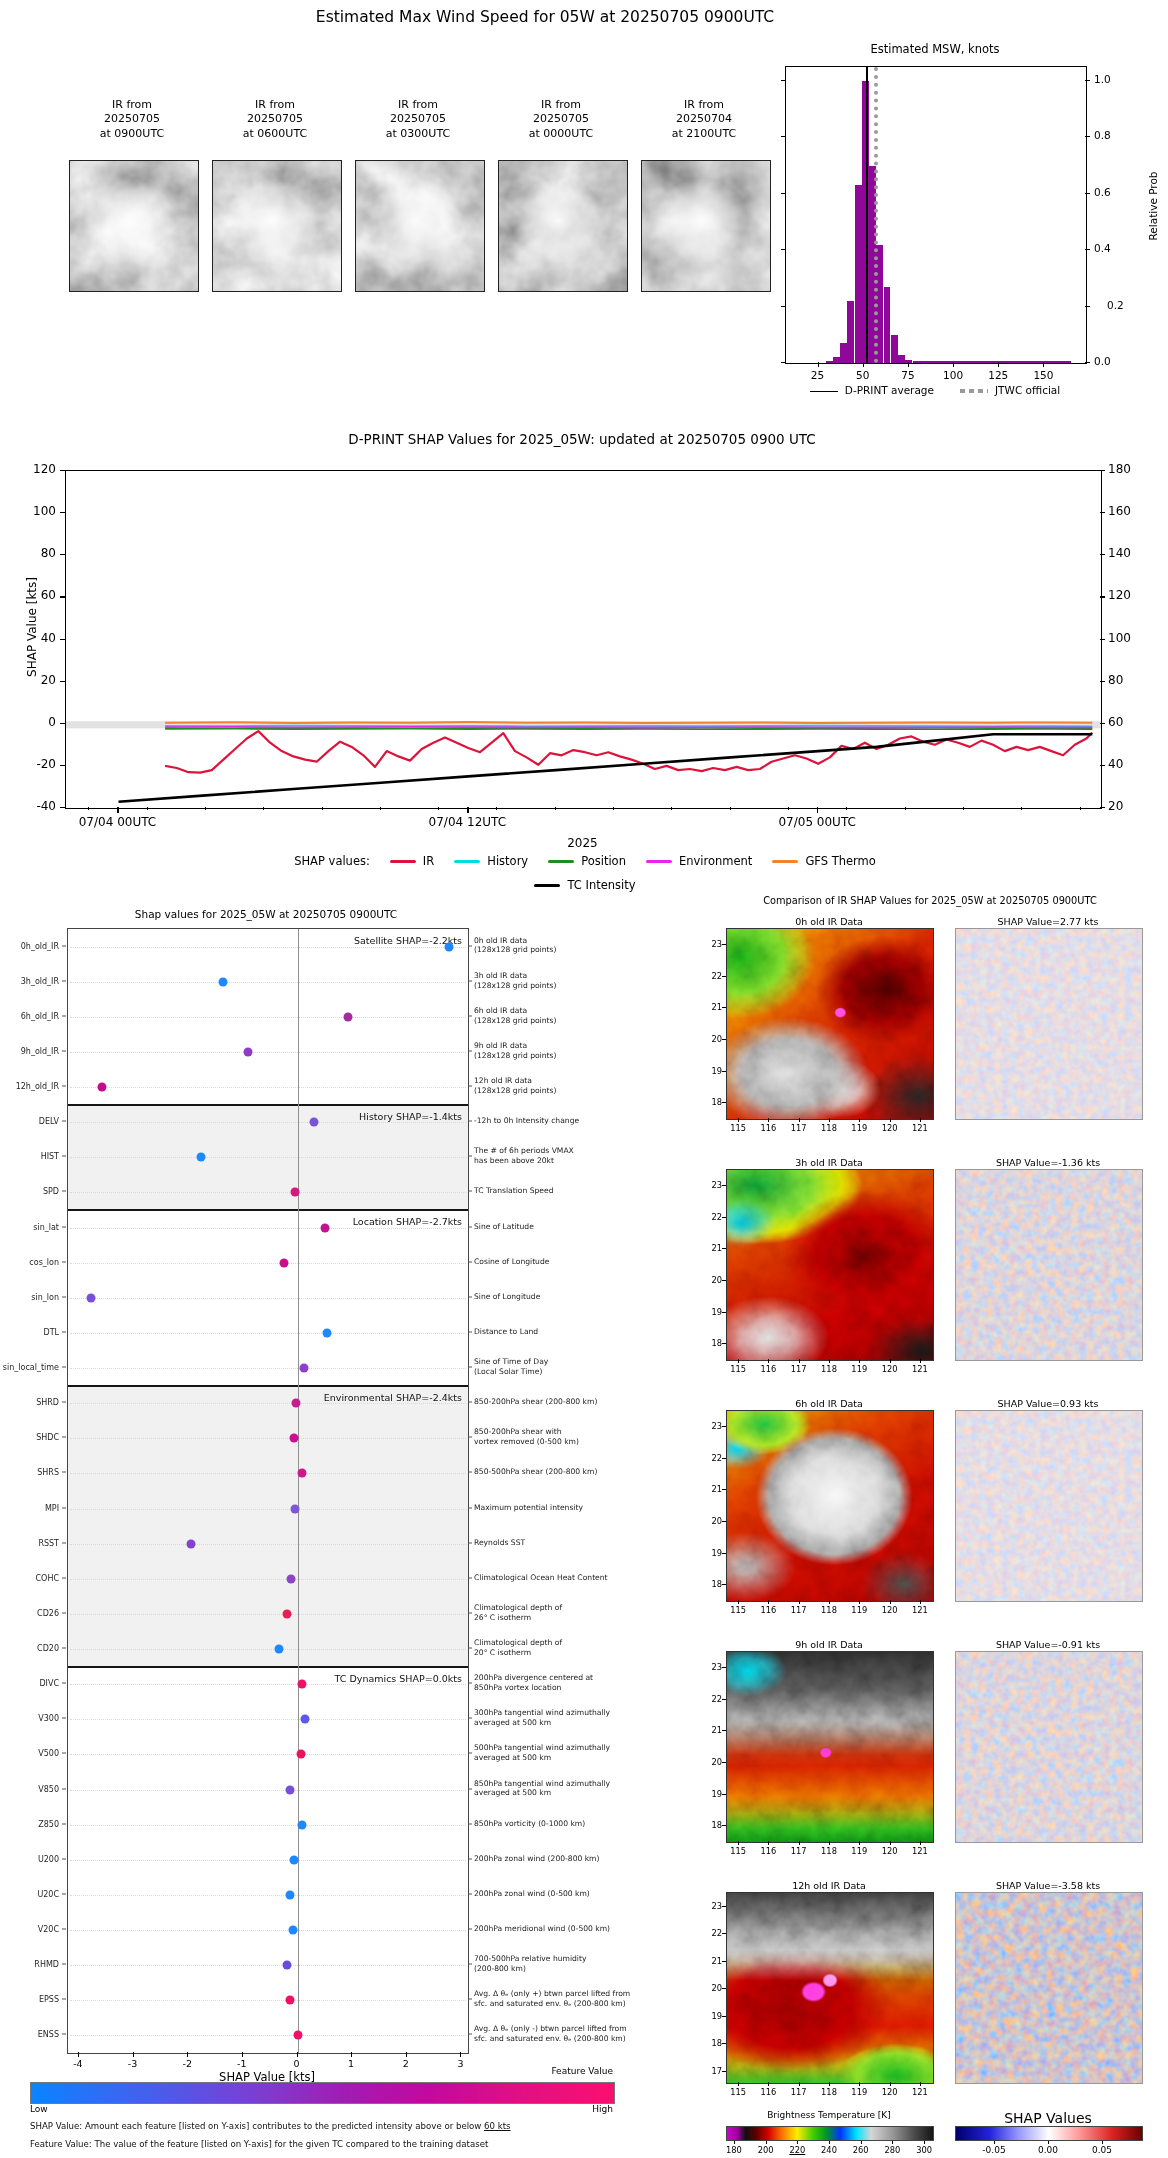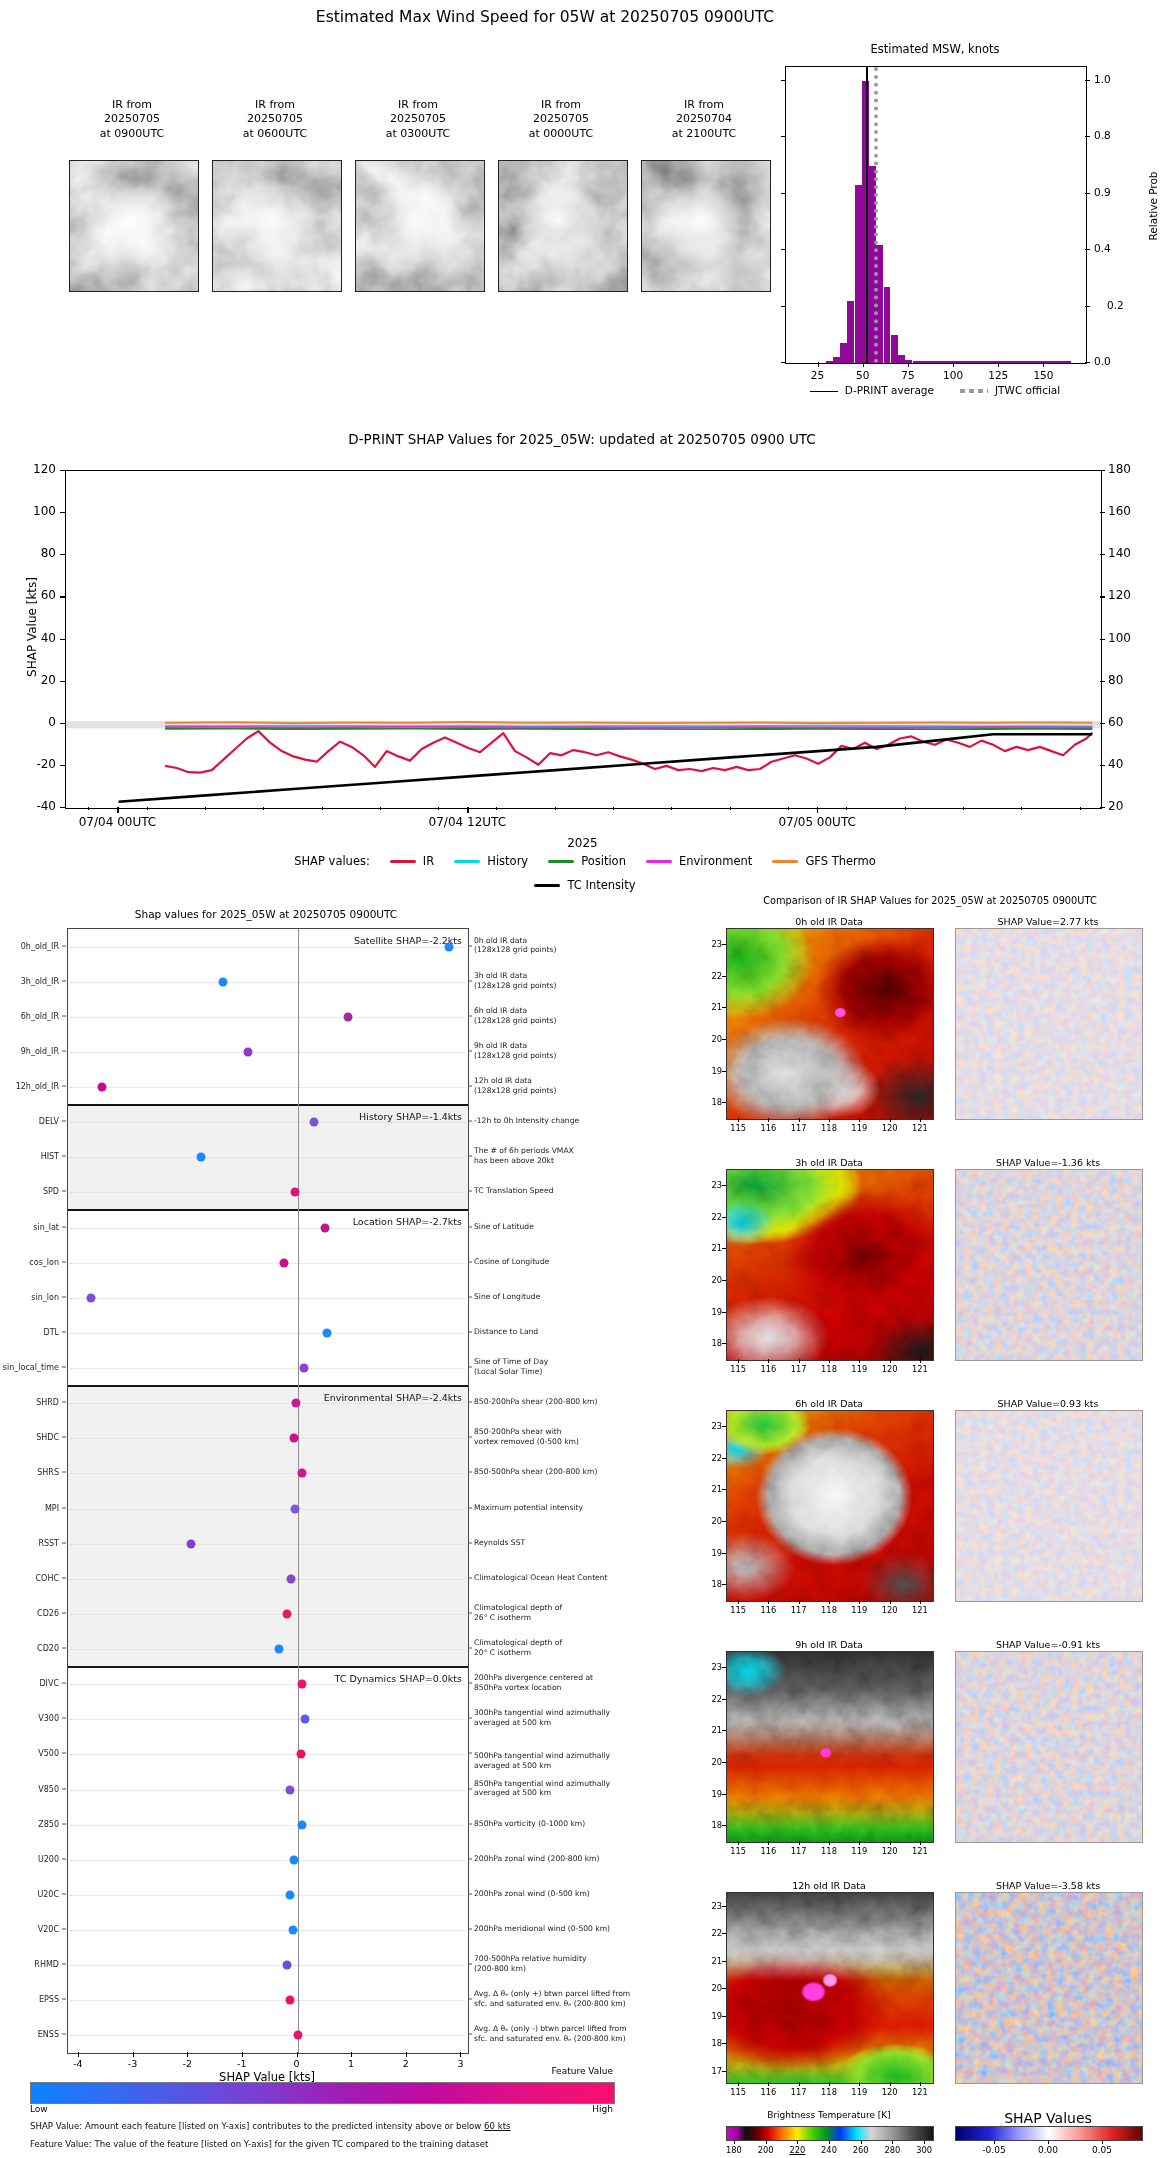--- a/index.html
+++ b/index.html
@@ -199,21 +199,21 @@
     <div class="tick" style="left: 1085px; top: 362px; width: 5px; height: 1px;"></div>
     <div class="tlab" style="left: 1094px; top: 355px;">0.0</div>
     <div class="tick" style="left: 781px; top: 305.619px; width: 5px; height: 1px;"></div>
     <div class="tick" style="left: 1085px; top: 305.619px; width: 5px; height: 1px;"></div>
     <div class="tlab" style="left: 1094px; top: 298.619px; margin-left: 13px;">0.2</div>
     <div class="tick" style="left: 781px; top: 249.238px; width: 5px; height: 1px;"></div>
     <div class="tick" style="left: 1085px; top: 249.238px; width: 5px; height: 1px;"></div>
     <div class="tlab" style="left: 1094px; top: 242.238px;">0.4</div>
     <div class="tick" style="left: 781px; top: 192.857px; width: 5px; height: 1px;"></div>
     <div class="tick" style="left: 1085px; top: 192.857px; width: 5px; height: 1px;"></div>
-    <div class="tlab" style="left: 1094px; top: 185.857px;">0.9</div>
+    <div class="tlab" style="left: 1094px; top: 185.857px;">0.6</div>
     <div class="tick" style="left: 781px; top: 136.476px; width: 5px; height: 1px;"></div>
     <div class="tick" style="left: 1085px; top: 136.476px; width: 5px; height: 1px;"></div>
     <div class="tlab" style="left: 1094px; top: 129.476px;">0.8</div>
     <div class="tick" style="left: 781px; top: 80.0952px; width: 5px; height: 1px;"></div>
     <div class="tick" style="left: 1085px; top: 80.0952px; width: 5px; height: 1px;"></div>
     <div class="tlab" style="left: 1094px; top: 73.0952px;">1.0</div>
   </div>
 <div id="hist-ylabel" class="abs rot">Relative Prob</div>
 <div id="hist-legend" class="abs">
   <span><span class="leg-solid"></span><span>D-PRINT average</span></span>
@@ -553,21 +553,21 @@
     <div class="bs-desc abs" style="top: 1683.19px;">200hPa divergence centered at
 850hPa vortex location</div>
     <div class="bs-flab abs" style="top: 1718.31px;">V300</div>
     <div class="bs-ftick abs" style="left: 62px; top: 1718.31px;"></div>
     <div class="bs-ftick abs" style="left: 468px; top: 1718.31px;"></div>
     <div class="bs-desc abs" style="top: 1718.31px;">300hPa tangential wind azimuthally
 averaged at 500 km</div>
     <div class="bs-flab abs" style="top: 1753.44px;">V500</div>
     <div class="bs-ftick abs" style="left: 62px; top: 1753.44px;"></div>
     <div class="bs-ftick abs" style="left: 468px; top: 1753.44px;"></div>
-    <div class="bs-desc abs" style="top: 1753.44px; margin-top: 8px;">500hPa tangential wind azimuthally
+    <div class="bs-desc abs" style="top: 1753.44px;">500hPa tangential wind azimuthally
 averaged at 500 km</div>
     <div class="bs-flab abs" style="top: 1788.56px;">V850</div>
     <div class="bs-ftick abs" style="left: 62px; top: 1788.56px;"></div>
     <div class="bs-ftick abs" style="left: 468px; top: 1788.56px;"></div>
     <div class="bs-desc abs" style="top: 1788.56px;">850hPa tangential wind azimuthally
 averaged at 500 km</div>
     <div class="bs-flab abs" style="top: 1823.69px;">Z850</div>
     <div class="bs-ftick abs" style="left: 62px; top: 1823.69px;"></div>
     <div class="bs-ftick abs" style="left: 468px; top: 1823.69px;"></div>
     <div class="bs-desc abs" style="top: 1823.69px;">850hPa vorticity (0-1000 km)</div>

